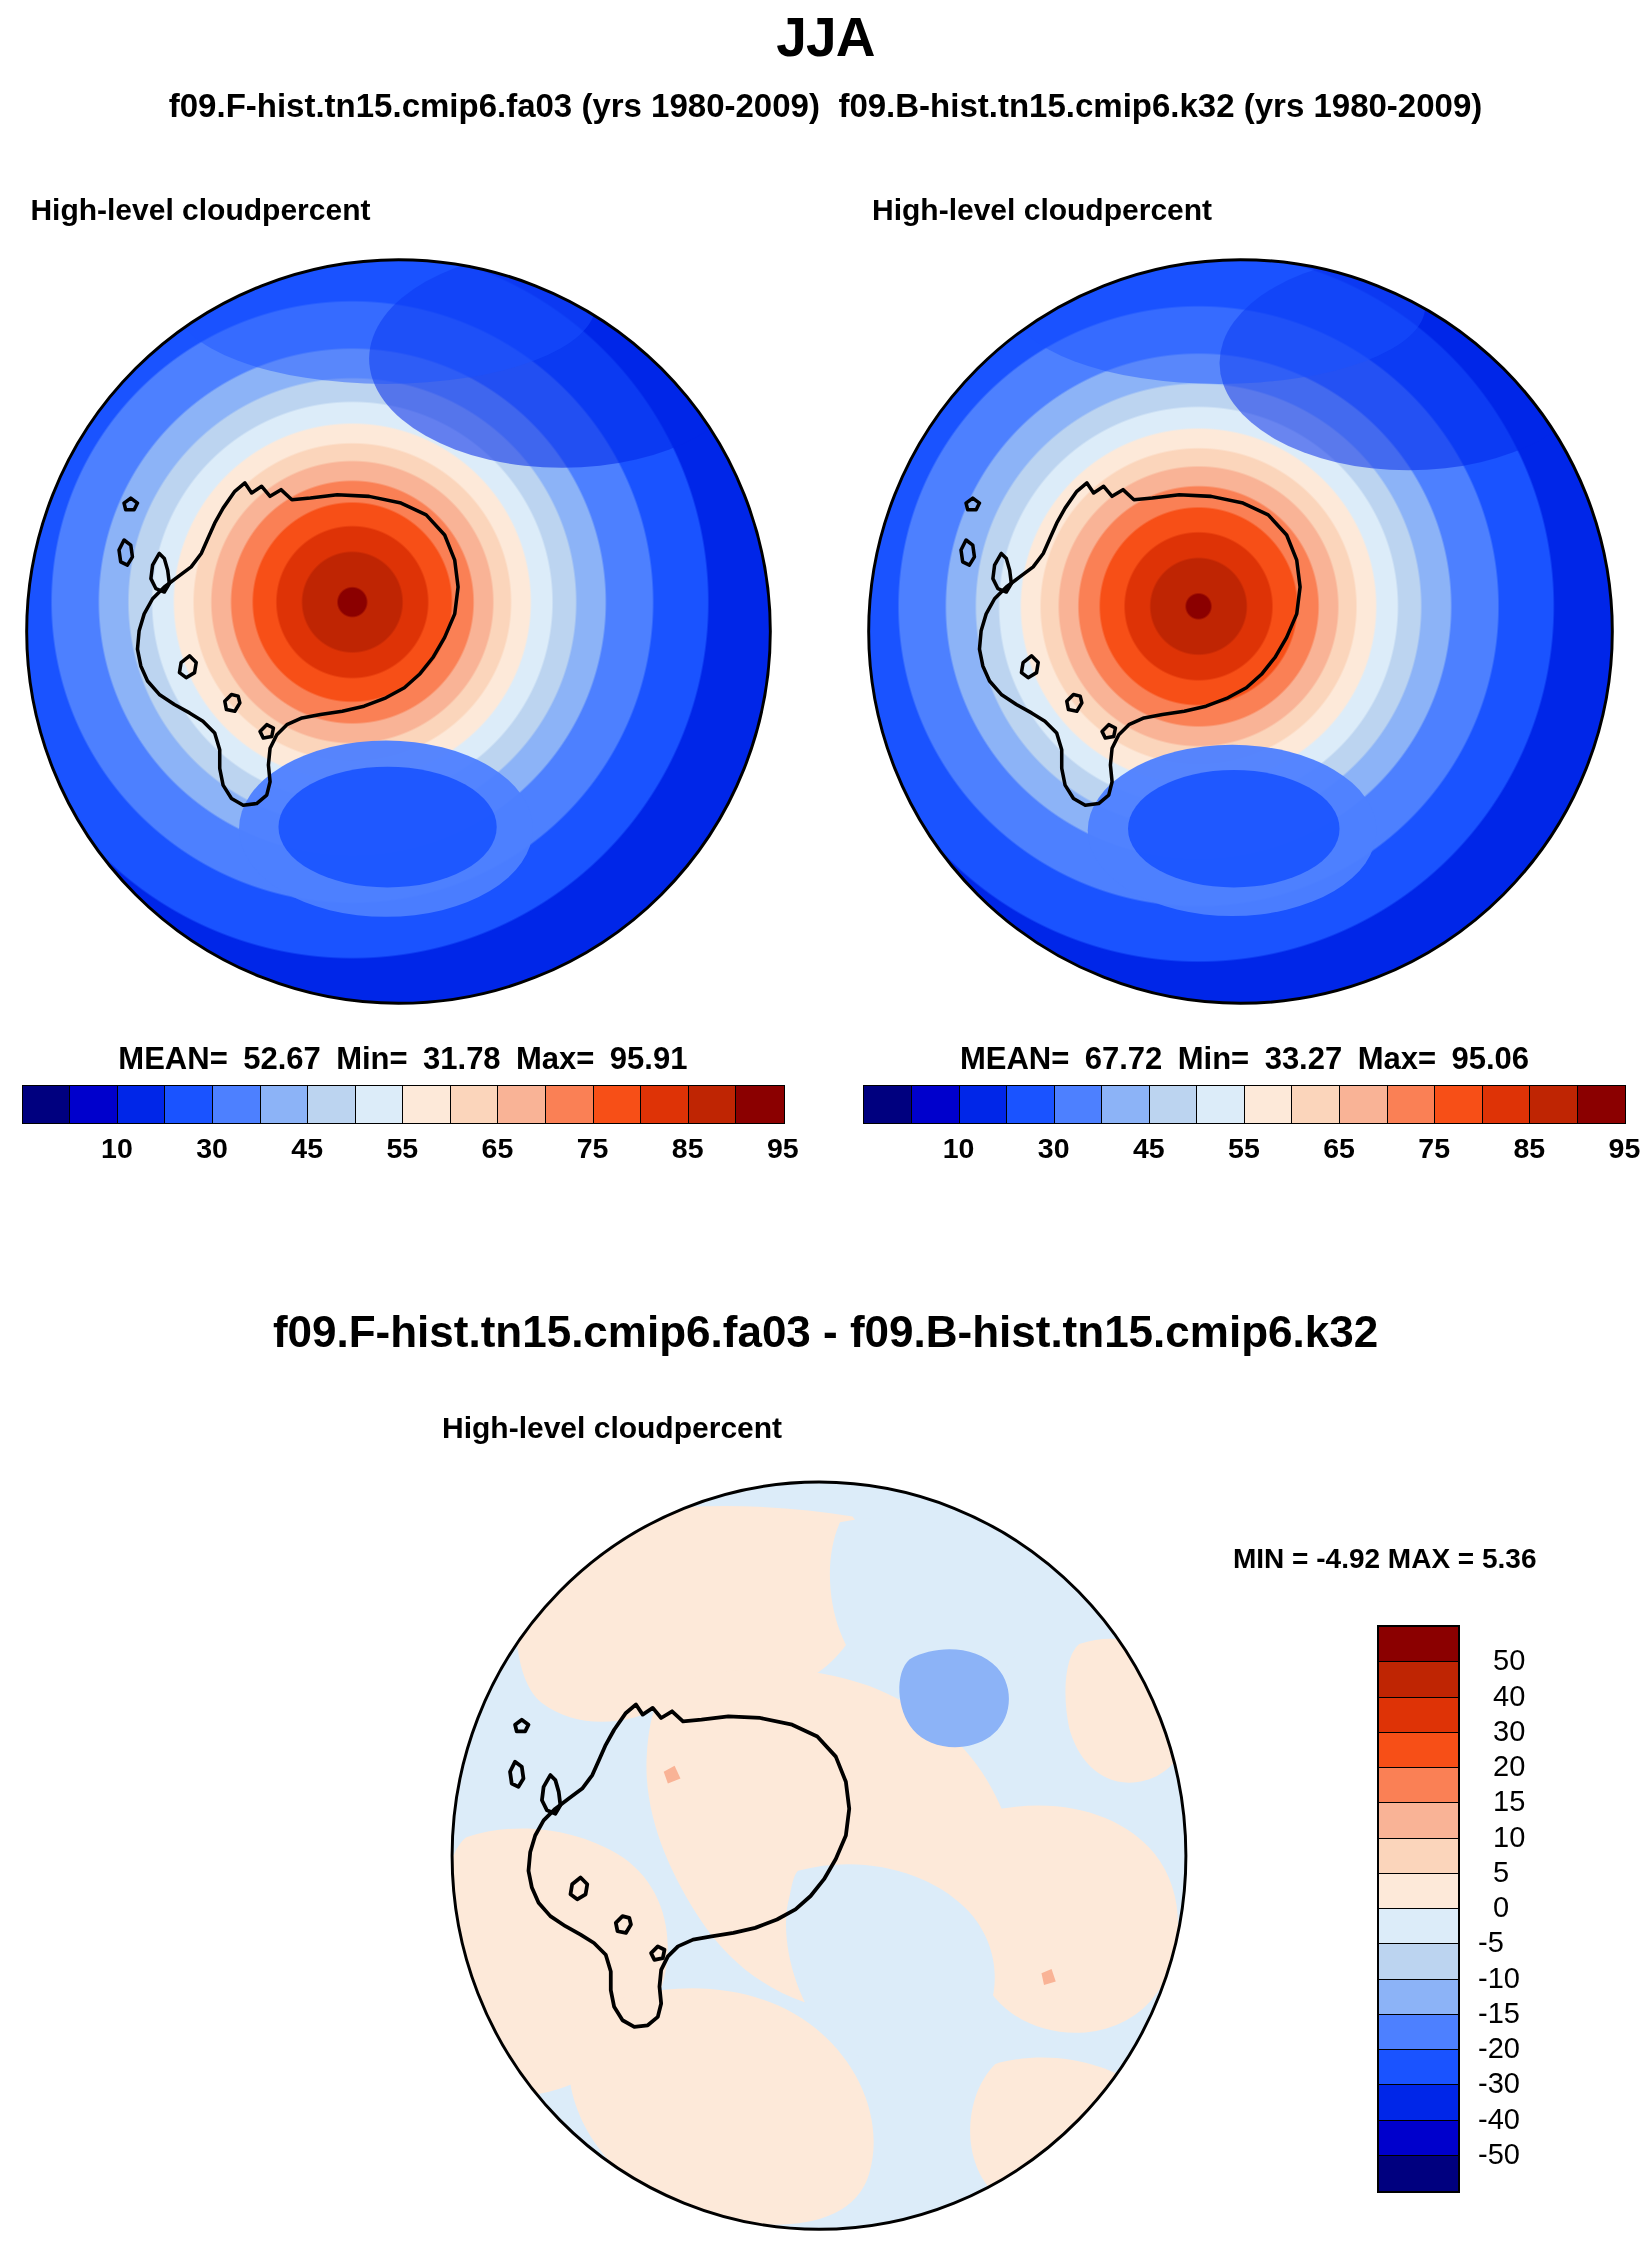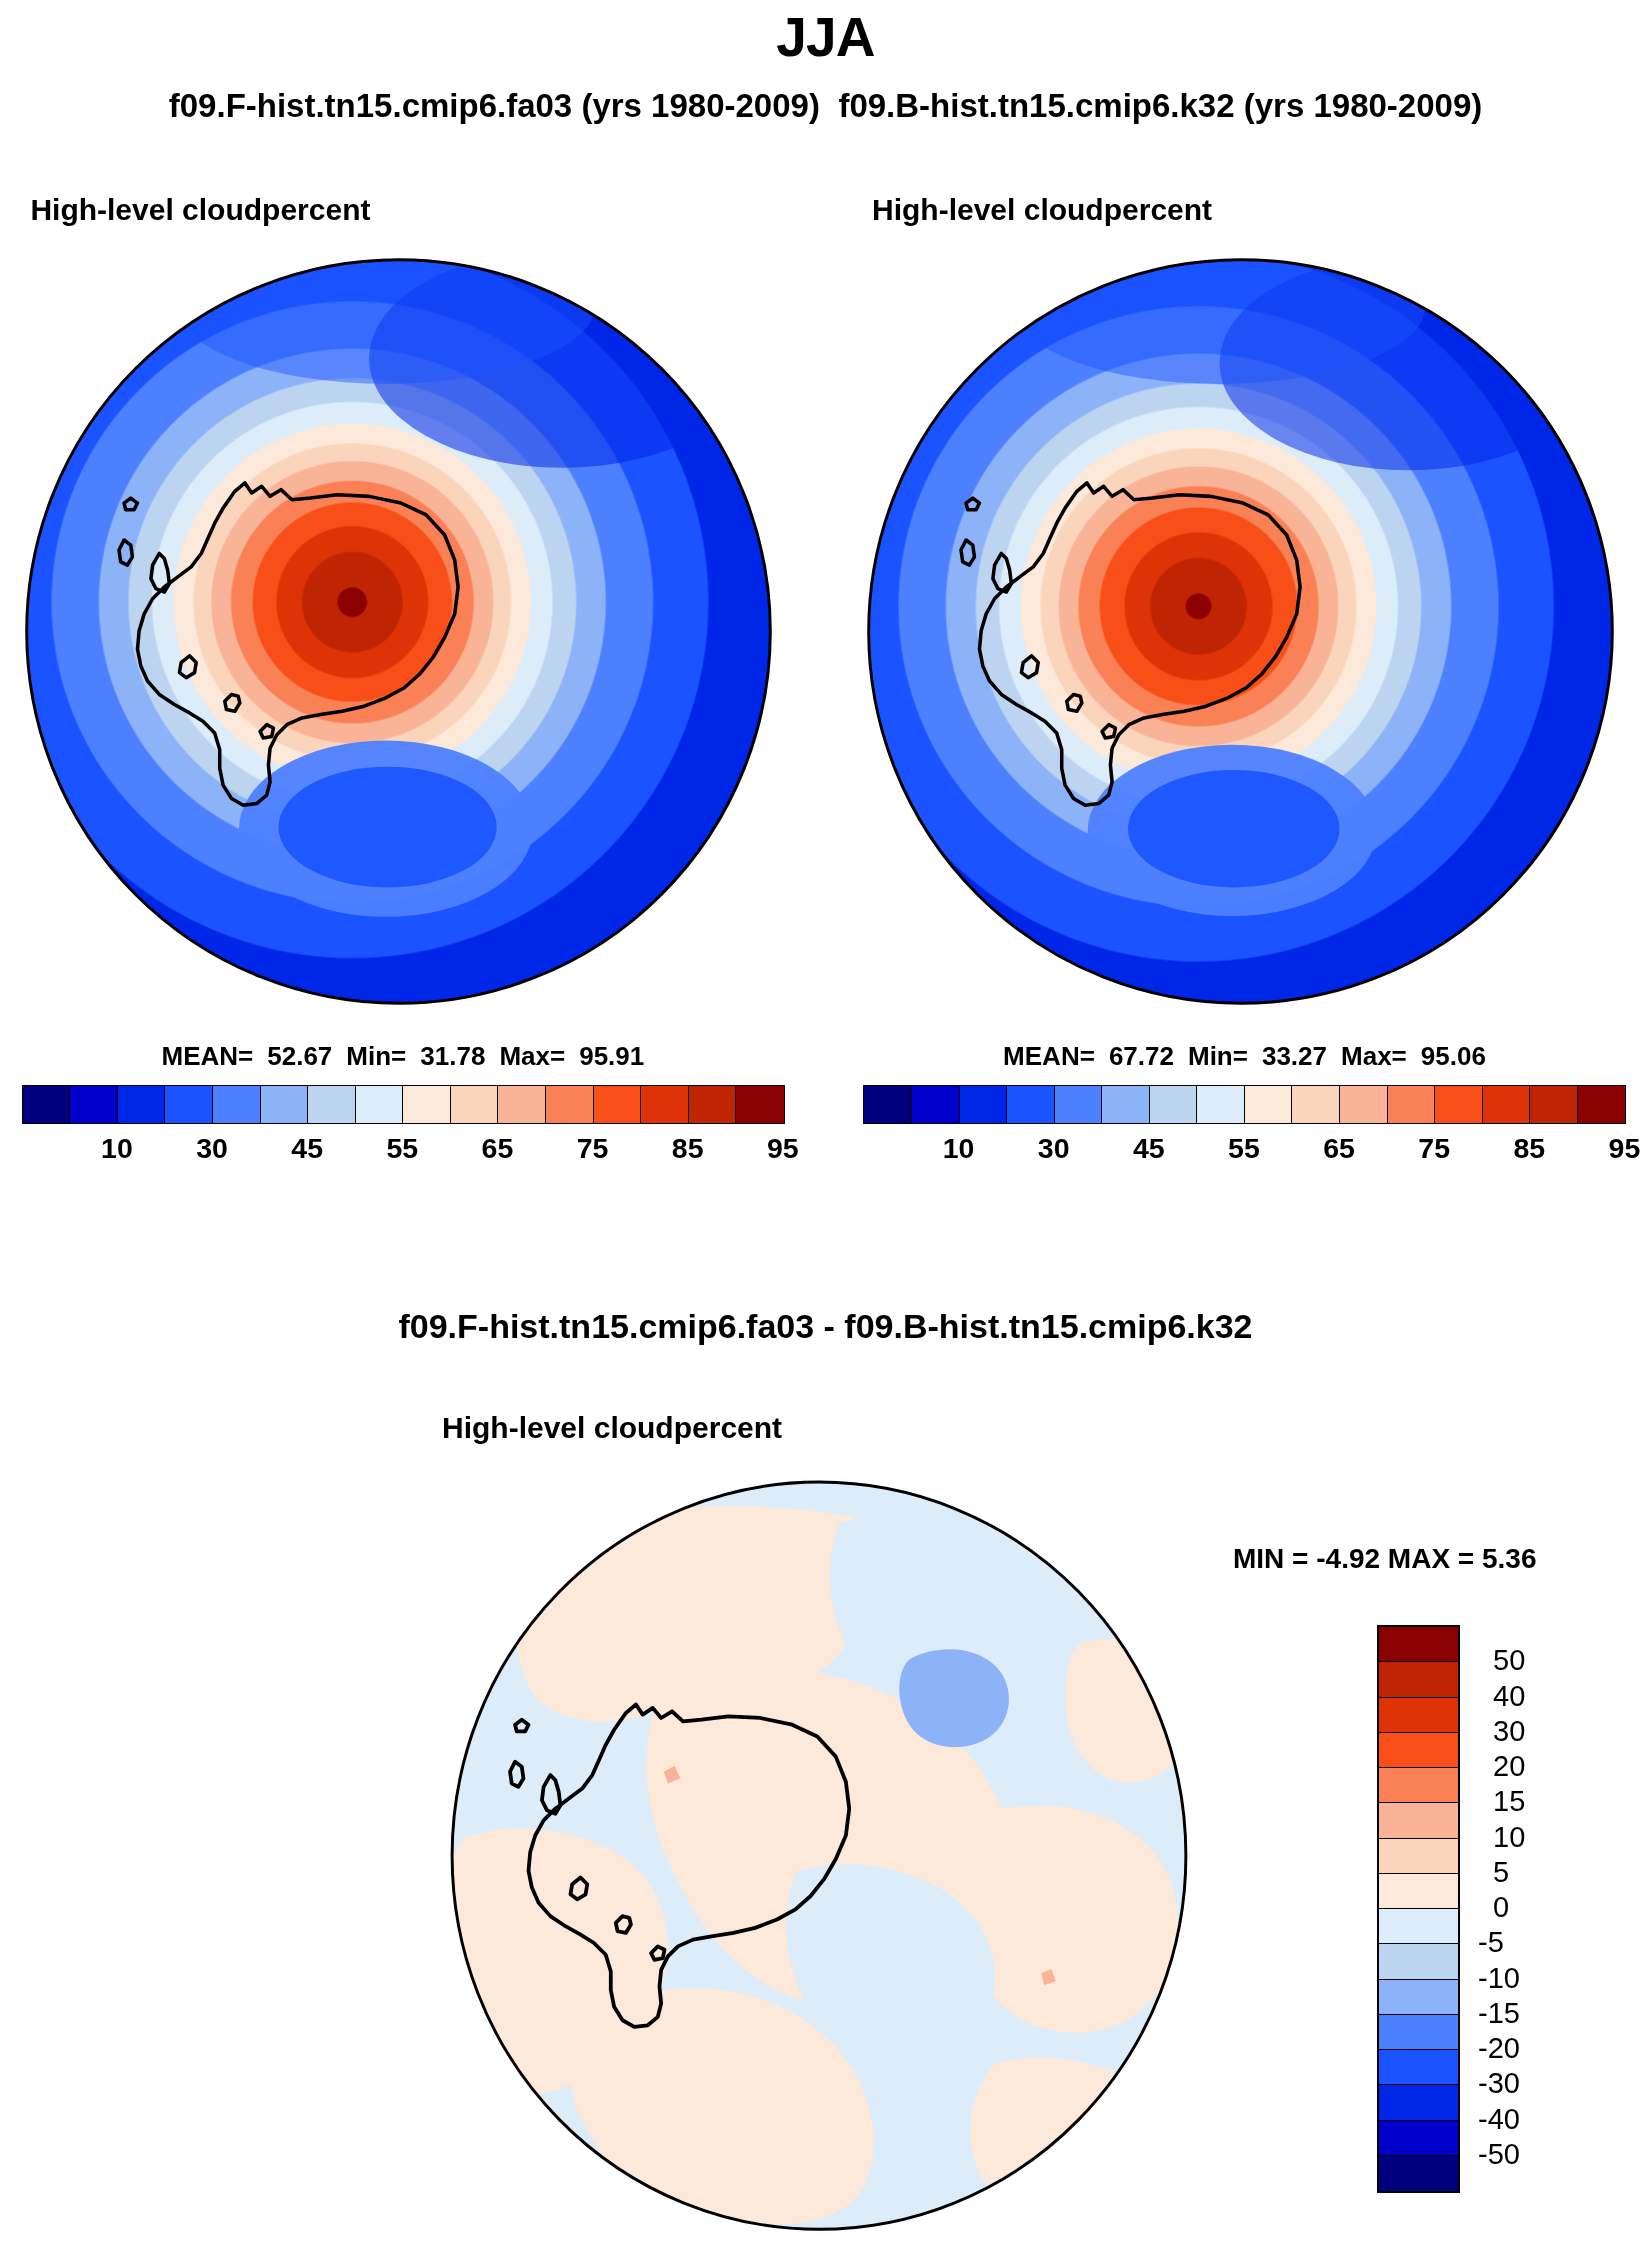--- a/index.html
+++ b/index.html
@@ -61,21 +61,21 @@
 
   
   .globe-wrap { position: absolute; }
   .globe { display: block; }
 
   
   .stats {
     position: absolute;
     width: 100%;
     text-align: center;
-    font-size: 26px;
+    font-size: 31px;
     font-weight: bold;
     white-space: nowrap;
   }
   .stats span { margin: 0 3.4px; }
 
   
   .cbar-h {
     position: absolute;
     display: flex;
     border: 1.7px solid #000;
@@ -97,21 +97,21 @@
     transform: translateX(-50%);
     white-space: nowrap;
   }
 
   
   .diff-title {
     position: absolute;
     left: 0;
     width: 1651px;
     text-align: center;
-    font-size: 34px;
+    font-size: 44px;
     font-weight: bold;
     white-space: nowrap;
   }
   .diff-minmax {
     position: absolute;
     font-size: 28px;
     font-weight: bold;
     white-space: nowrap;
   }
 

